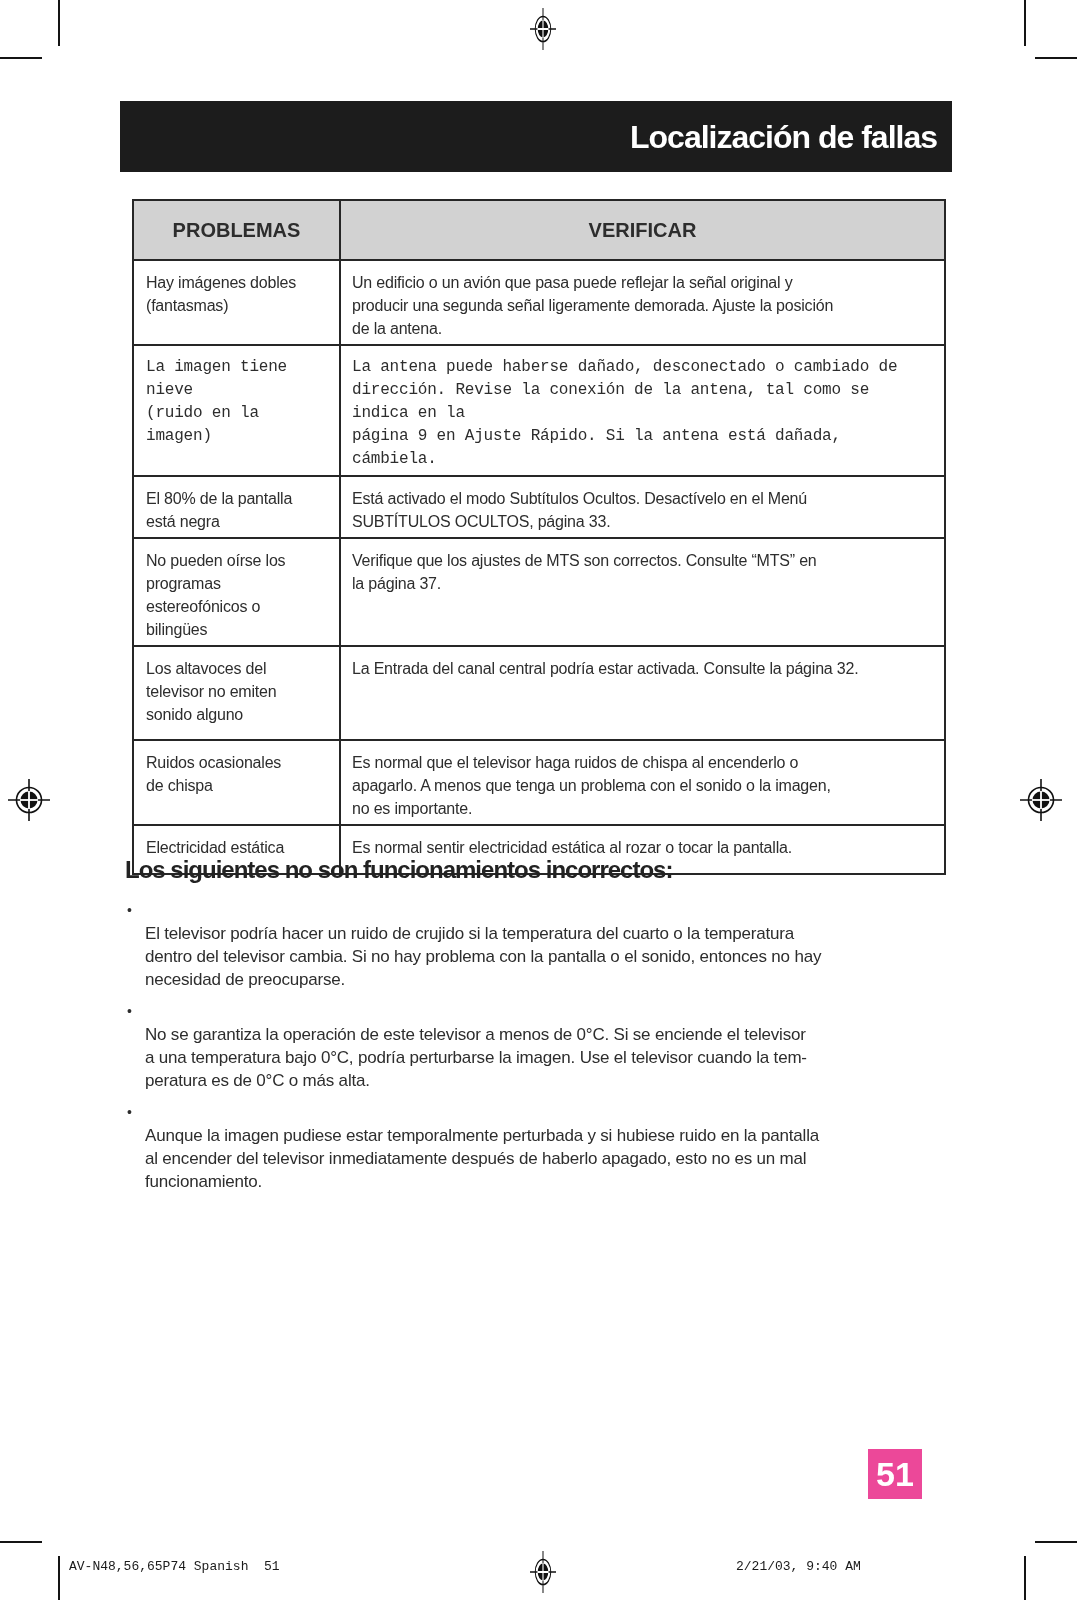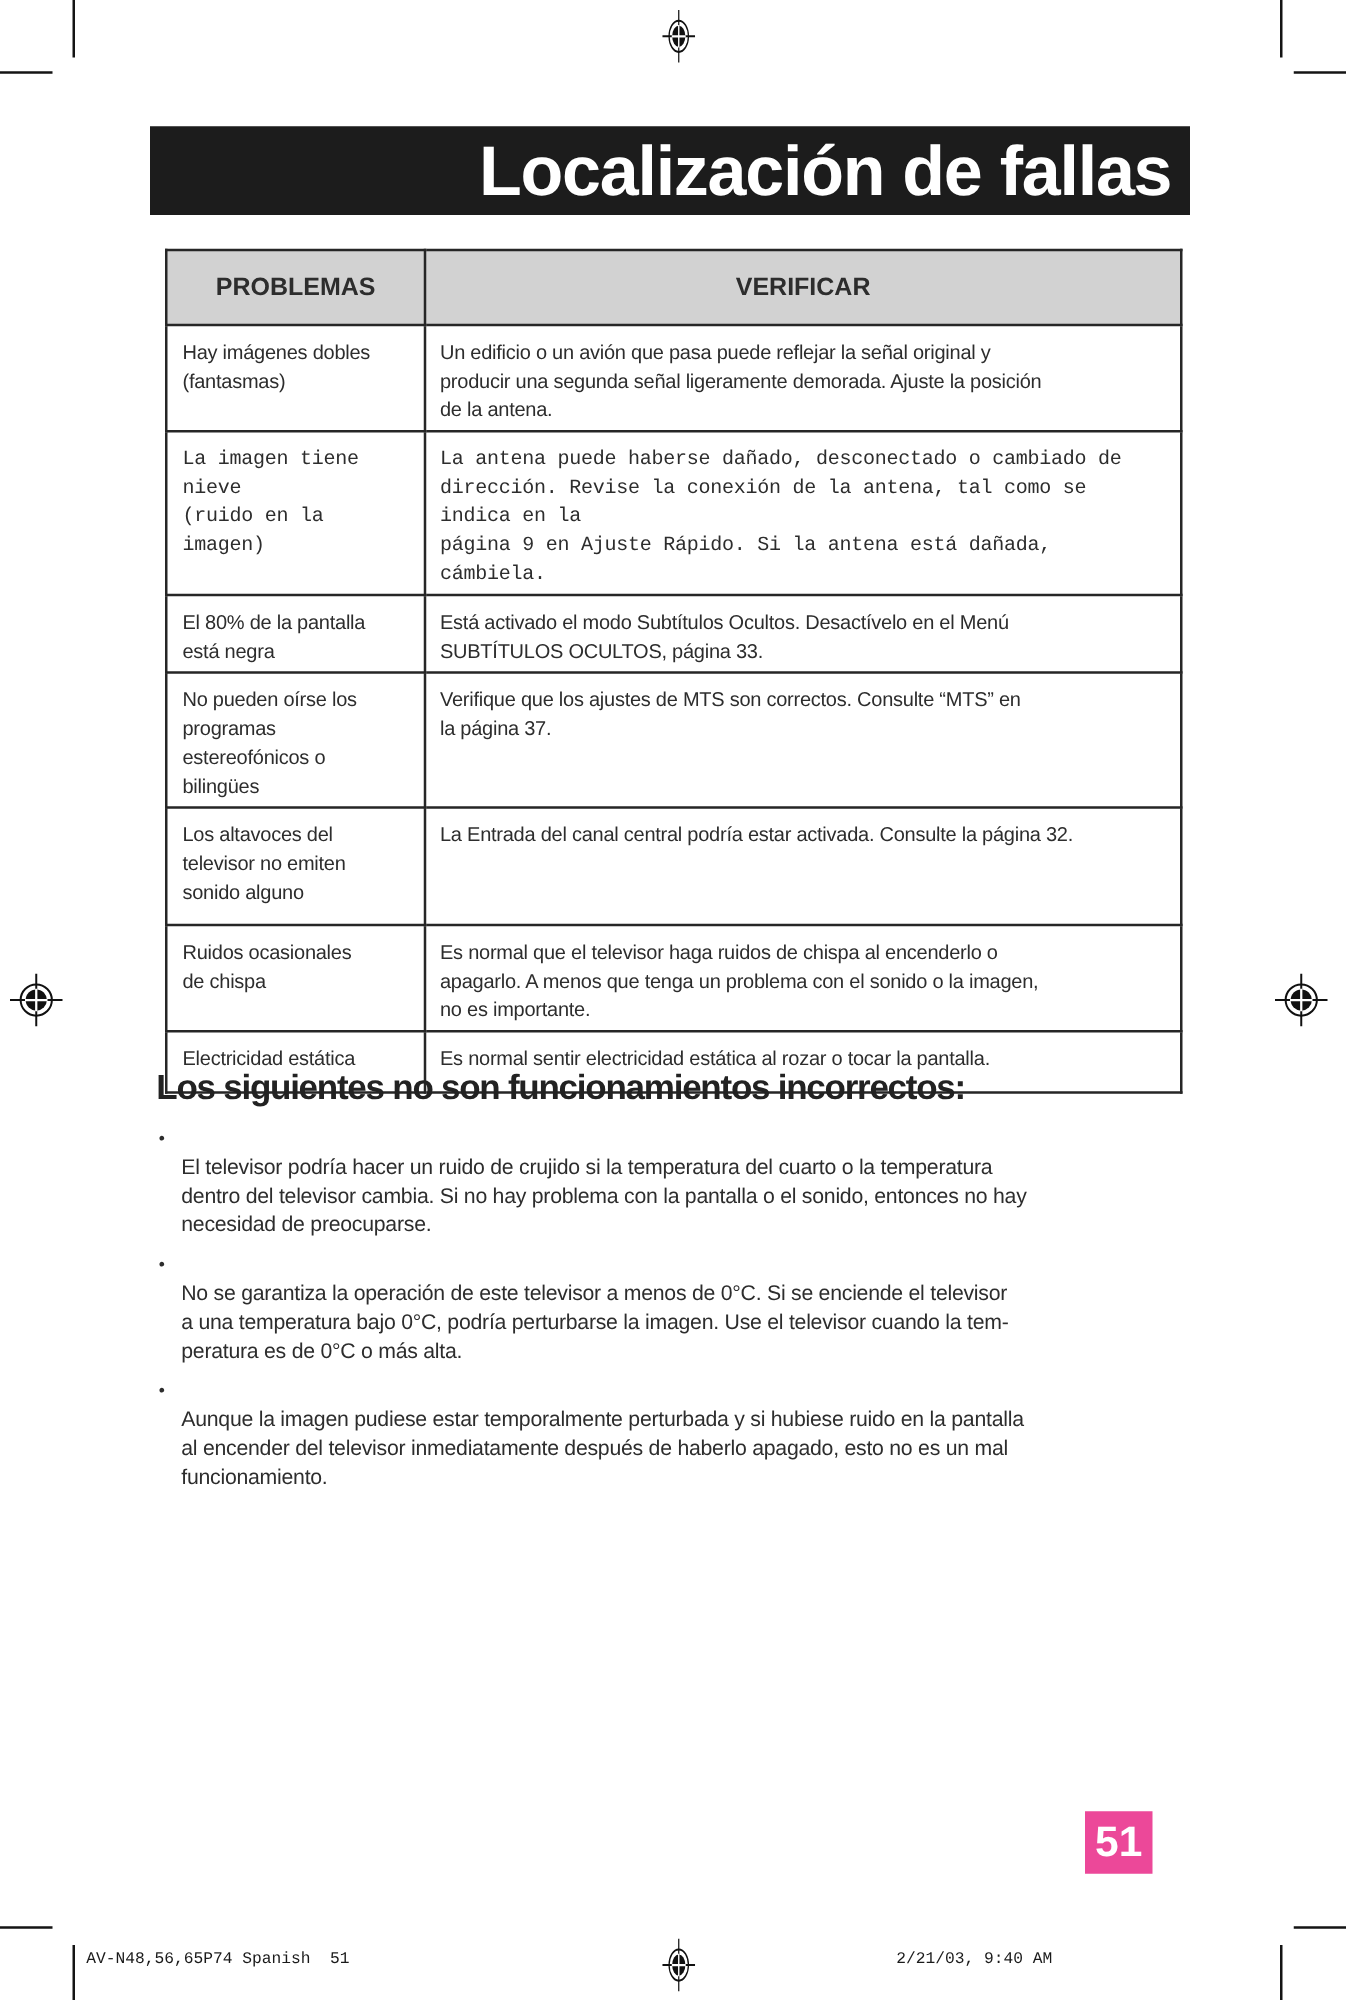--- a/index.html
+++ b/index.html
@@ -13,21 +13,21 @@
   .crop-h { position:absolute; height:2px; background:#141414; }
   
   .regmark { position:absolute; width:44px; height:44px; }
   
   .title-bar {
     position:absolute; left:120px; top:101px; width:832px; height:71px;
     background:#1c1c1c; display:flex; align-items:center; justify-content:flex-end;
     padding-right:15px; box-sizing:border-box;
   }
   .title-bar .title {
-    color:#ffffff; font-size:56px; font-weight:bold; letter-spacing:-1px;
+    color:#ffffff; font-size:32px; font-weight:bold; letter-spacing:-1px;
     white-space:nowrap; line-height:1;margin-left:40px;
   }
   
   table.trouble {
     position:absolute; left:132px; top:199px; width:814px;
     border-collapse:collapse; table-layout:fixed;
   }
   table.trouble col.c1 { width:207px; }
   table.trouble th, table.trouble td {
     border:2px solid #262626; vertical-align:top;
@@ -36,21 +36,21 @@
   }
   table.trouble th {
     background:#d2d2d2; vertical-align:middle; text-align:center;
     font-size:20px; font-weight:bold; letter-spacing:0; white-space:normal;
   }
   table.trouble td.problem { padding:10px 8px 4px 12px; }
   table.trouble td.verify  { padding:10px 24px 4px 11px; }
   
   .notes { position:absolute; left:124px; top:856px; width:812px; }
   .notes h2 {
-    margin:0 0 15px 1px; font-size:28px; font-weight:bold; letter-spacing:-1px;
+    margin:0 0 15px 1px; font-size:24px; font-weight:bold; letter-spacing:-1px;
     line-height:28px; color:#222222;
   }
   .notes ul { list-style:none; margin:0; padding:0; }
   .notes li {
     position:relative; padding-left:21px; margin-bottom:9px;
     font-size:17px; line-height:23px; letter-spacing:-0.2px; white-space:pre-line;
   }
   .notes li .bullet {
     position:absolute; left:3px; top:0; font-size:14px; line-height:23px;
   }
@@ -59,21 +59,21 @@
     position:absolute; left:868px; top:1449px; width:54px; height:50px;
     background:#ec4899; display:flex; align-items:center; justify-content:center;
   }
   .page-badge span { color:#ffffff; font-size:34px; font-weight:bold; }
   
   .footer-text {
     position:absolute; top:1559px; font-family:"Liberation Mono", monospace;
     font-size:13px; color:#1a1a1a; white-space:pre;
   }
   .footer-left  { left:69px; }
-  .footer-right { left:717px; }
+  .footer-right { left:736px; }
 </style>
 </head>
 <body>
 
 <div class="canvas">
 
   <div class="crop-v" style="left:58px; top:0; height:46px;"></div>
   <div class="crop-v" style="left:1024px; top:0; height:46px;"></div>
   <div class="crop-h" style="left:0; top:57px; width:42px;"></div>
   <div class="crop-h" style="left:1035px; top:57px; width:42px;"></div>

